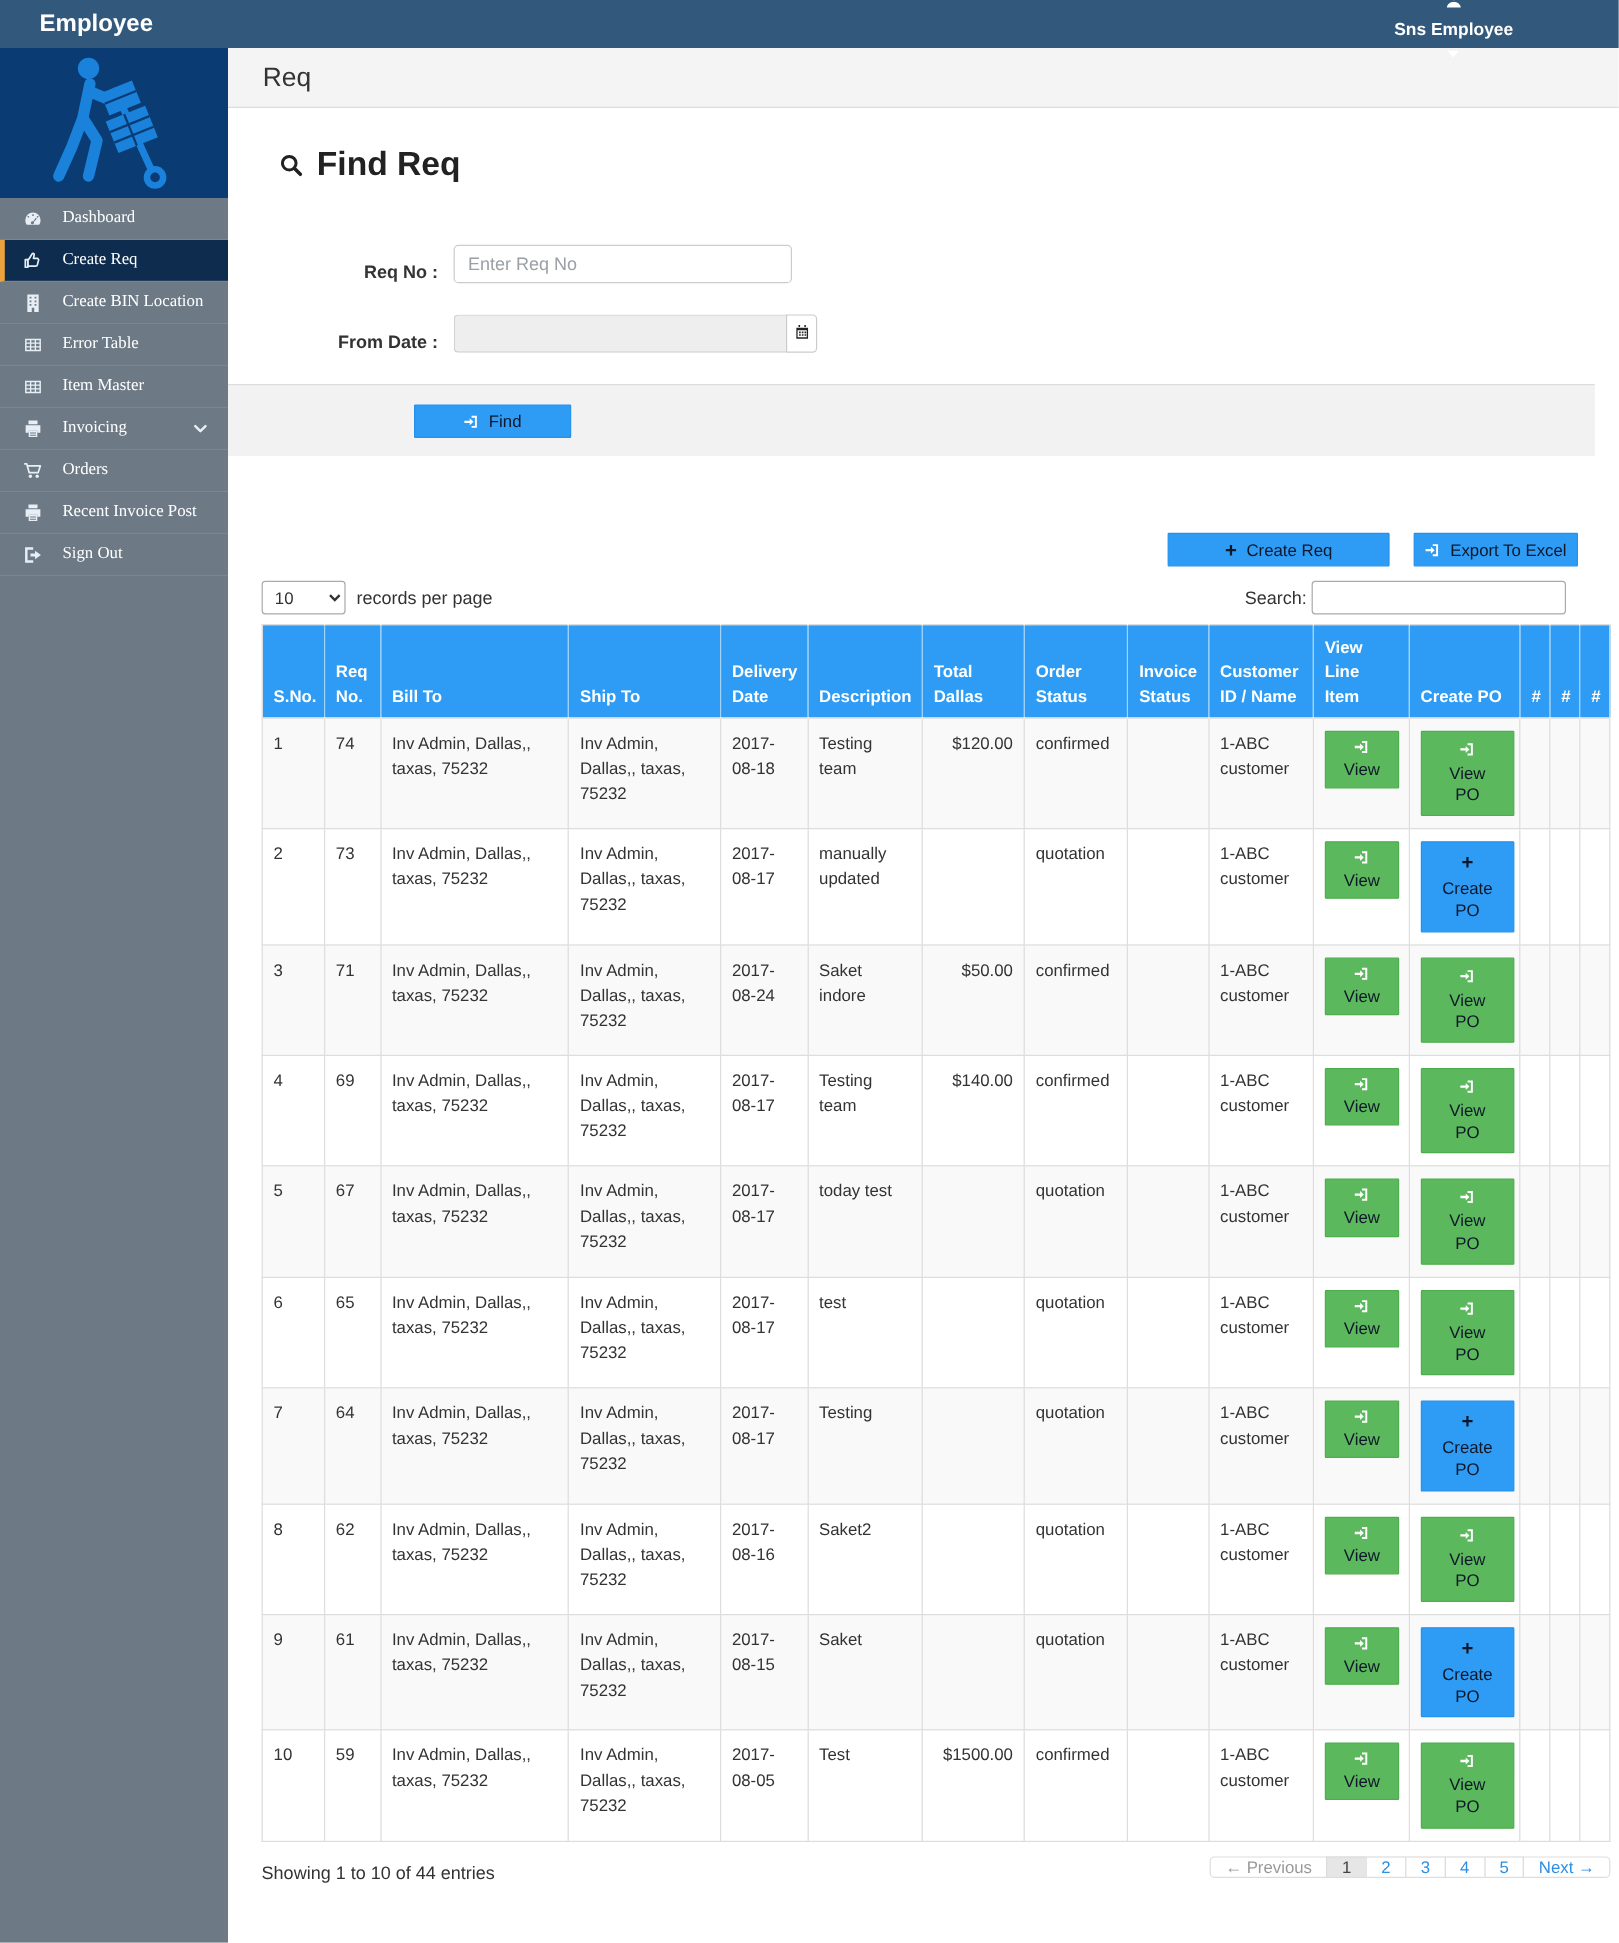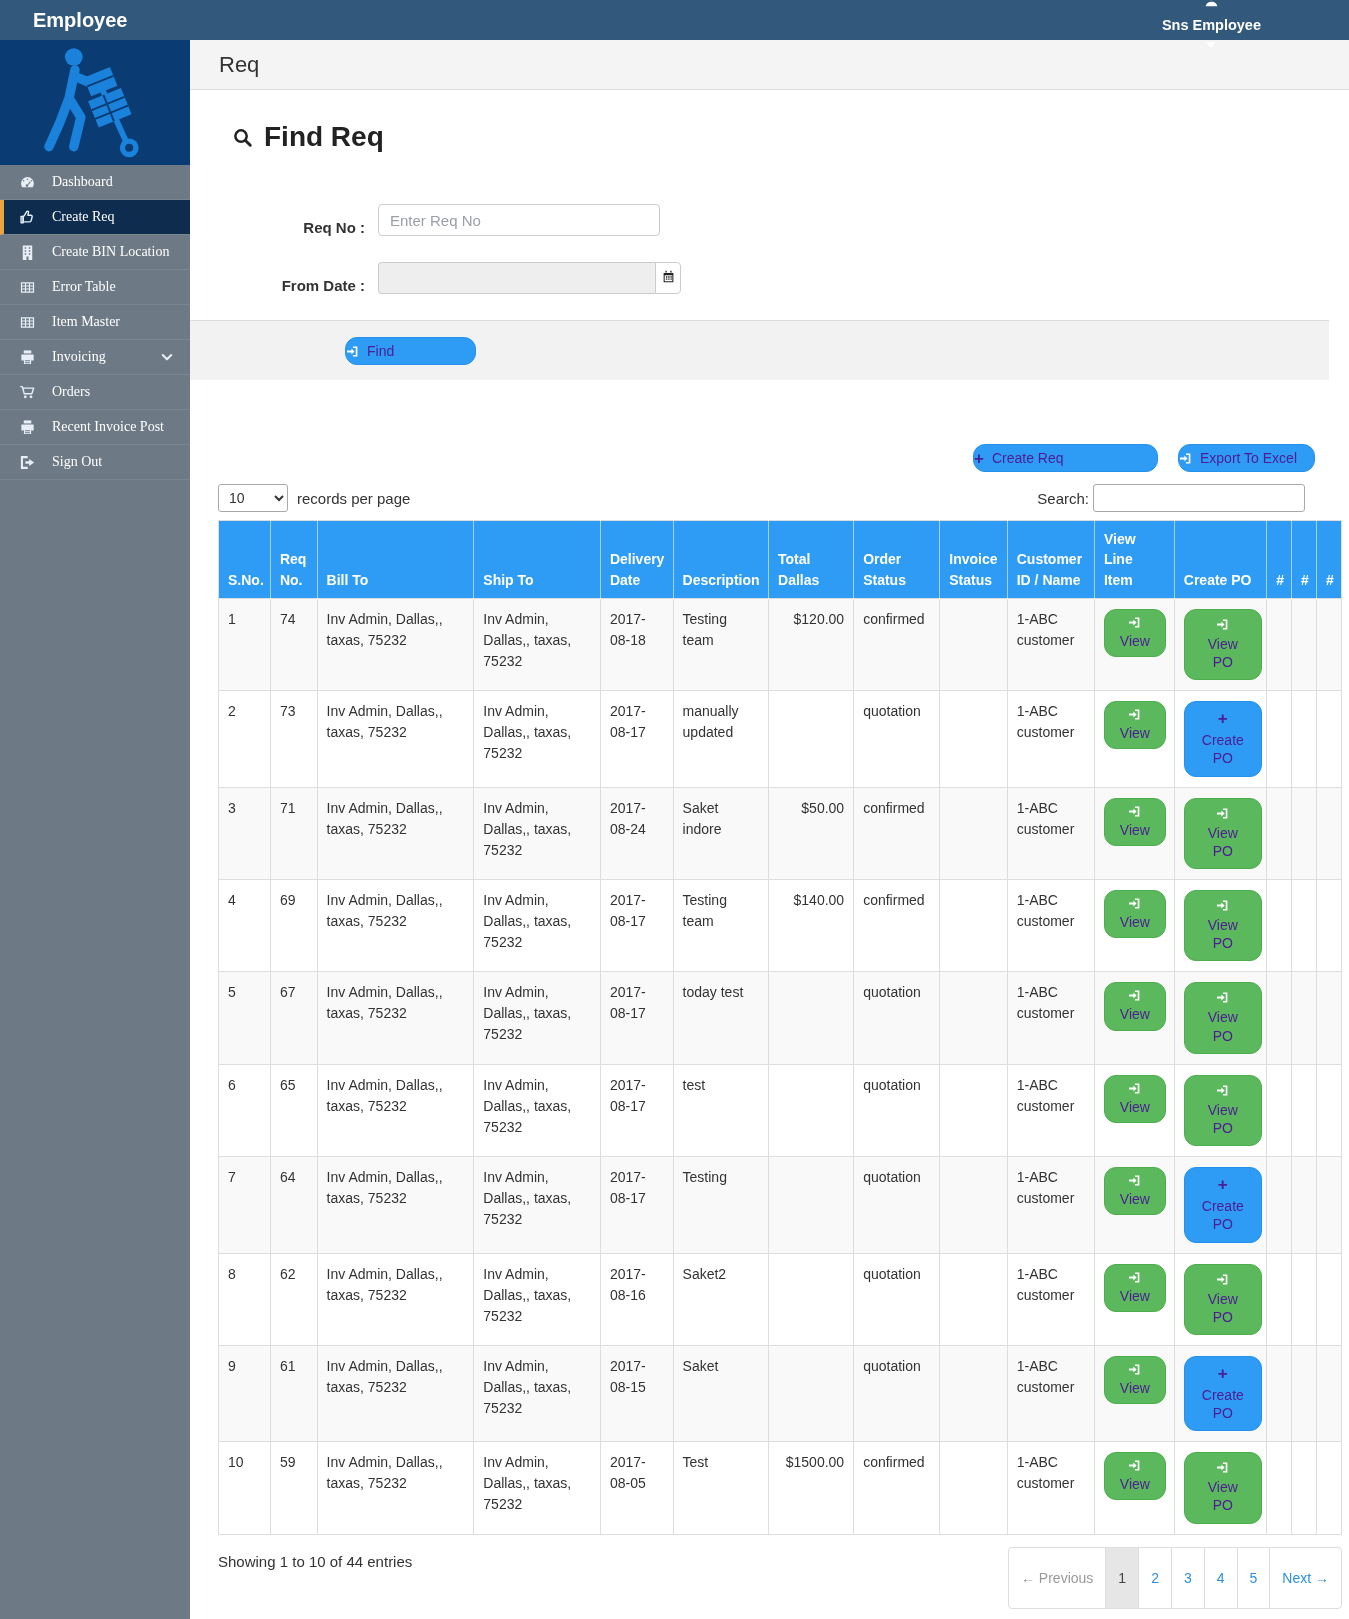--- a/index.html
+++ b/index.html
@@ -37,22 +37,22 @@
   .form-input-wrap{margin-left:13px;display:flex;}
   input.text-input{width:282px;height:32px;border:1px solid #ccc;border-radius:4px;
     padding:0 11px;font-size:15px;color:#333;font-family:inherit;}
   input.text-input::placeholder{color:#9aa0a6;}
   input.date-input{width:277px;height:32px;border:1px solid #ccc;border-right:none;
     border-radius:4px 0 0 4px;background:#eee;padding:0 10px;font-size:15px;font-family:inherit;}
   .addon-btn{width:26px;height:32px;border:1px solid #ccc;border-radius:0 4px 4px 0;background:#fff;
     display:flex;align-items:center;justify-content:center;color:#222;cursor:pointer;}
   .form-actions{margin-top:24px;background:#f2f2f2;border-top:1px solid #ddd;
     padding:16px 0 16px 155px;margin-right:20px;height:60px;}
-  .btn{border-radius:12px;color:#4c1d95;font-size:14px;font-family:inherit;cursor:pointer;
-    display:inline-flex;align-items:center;justify-content:flex-start;gap:8px;}
+  .btn{border-radius:1px;color:#0f172a;font-size:14px;font-family:inherit;cursor:pointer;
+    display:inline-flex;align-items:center;justify-content:center;gap:8px;}
   .btn.blue{background:#2e9cf4;border:1px solid #2491ec;}
   .btn.green{background:#5cb85c;border:1px solid #4cae4c;}
   .btn-find{width:131px;height:28px;}
   
   .toolbar{display:flex;justify-content:flex-end;gap:20px;margin:64px 34px 0 0;}
   .btn-lg{height:28px;}
   .btn-create-req{width:185px;}
   .btn-export{width:137px;}
   .plus{font-size:17px;font-weight:bold;line-height:1;display:inline-block;}
   
@@ -78,21 +78,21 @@
   td.price{text-align:right;}
   .btn-view{width:62px;padding:6px 0;flex-direction:column;gap:3px;margin:0 auto;display:flex;}
   .btn-po{width:78px;padding:8px 16px;flex-direction:column;gap:4px;margin:0 auto;display:flex;}
   .btn-po .po-label,.btn-view .v-label{display:block;text-align:center;line-height:1.3;}
   .btn .icon{display:flex;align-items:center;justify-content:center;color:#fff;}
   
   .table-footer{display:flex;justify-content:space-between;align-items:flex-start;
     margin:12px 0 0 28px;width:1124px;}
   .showing{font-size:15px;color:#333;margin-top:6px;}
   .pagination{display:inline-flex;}
-  .page-btn{border:1px solid #ddd;margin-left:-1px;padding:22px 12px;font-size:14px;
+  .page-btn{border:1px solid #ddd;margin-left:-1px;padding:0 12px;font-size:14px;
     color:#2e8fe0;background:#fff;cursor:pointer;white-space:nowrap;}
   .page-btn:first-child{border-radius:4px 0 0 4px;margin-left:0;}
   .page-btn:last-child{border-radius:0 4px 4px 0;}
   .page-btn.disabled{color:#999;cursor:default;}
   .page-btn.active{background:#e6e6e6;color:#444;}
 </style>
 </head>
 <body>
 
 <div class="topbar">

